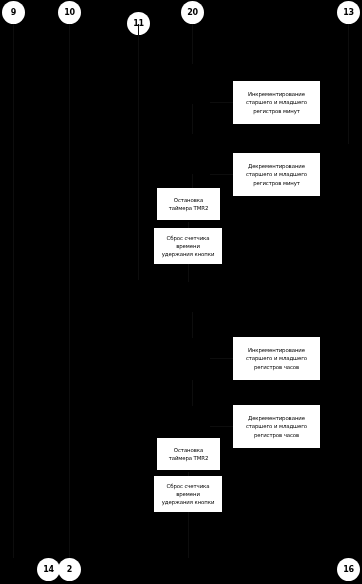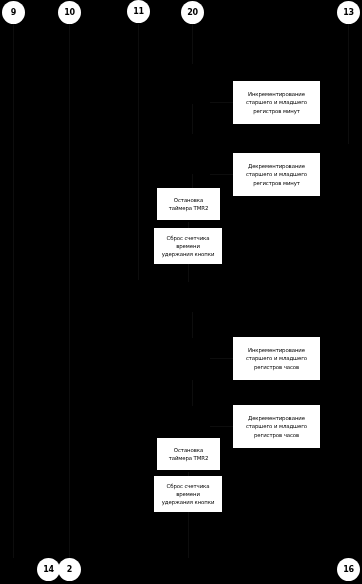--- a/index.html
+++ b/index.html
@@ -42,21 +42,21 @@
   .vline{position:absolute;width:1px;background:#0d0d0d;}
   .hline{position:absolute;height:1px;background:#0d0d0d;}
 </style>
 </head>
 <body>
 
 <div class="canvas">
 
   <div class="conn" style="left:2px;top:1px;">9</div>
   <div class="conn" style="left:58px;top:1px;">10</div>
-  <div class="conn" style="left:127px;top:0;">11</div>
+  <div class="conn" style="left:127px;top:12px;">11</div>
   <div class="conn" style="left:181px;top:1px;">20</div>
   <div class="conn" style="left:337px;top:1px;">13</div>
 
   <div class="vline" style="left:13px;top:24px;height:534px;"></div>
   <div class="vline" style="left:69px;top:24px;height:534px;"></div>
   <div class="vline" style="left:138px;top:24px;height:256px;"></div>
   <div class="vline" style="left:192px;top:24px;height:40px;"></div>
   <div class="vline" style="left:348px;top:24px;height:120px;"></div>
 
   <div class="vline" style="left:192px;top:104px;height:30px;"></div>

